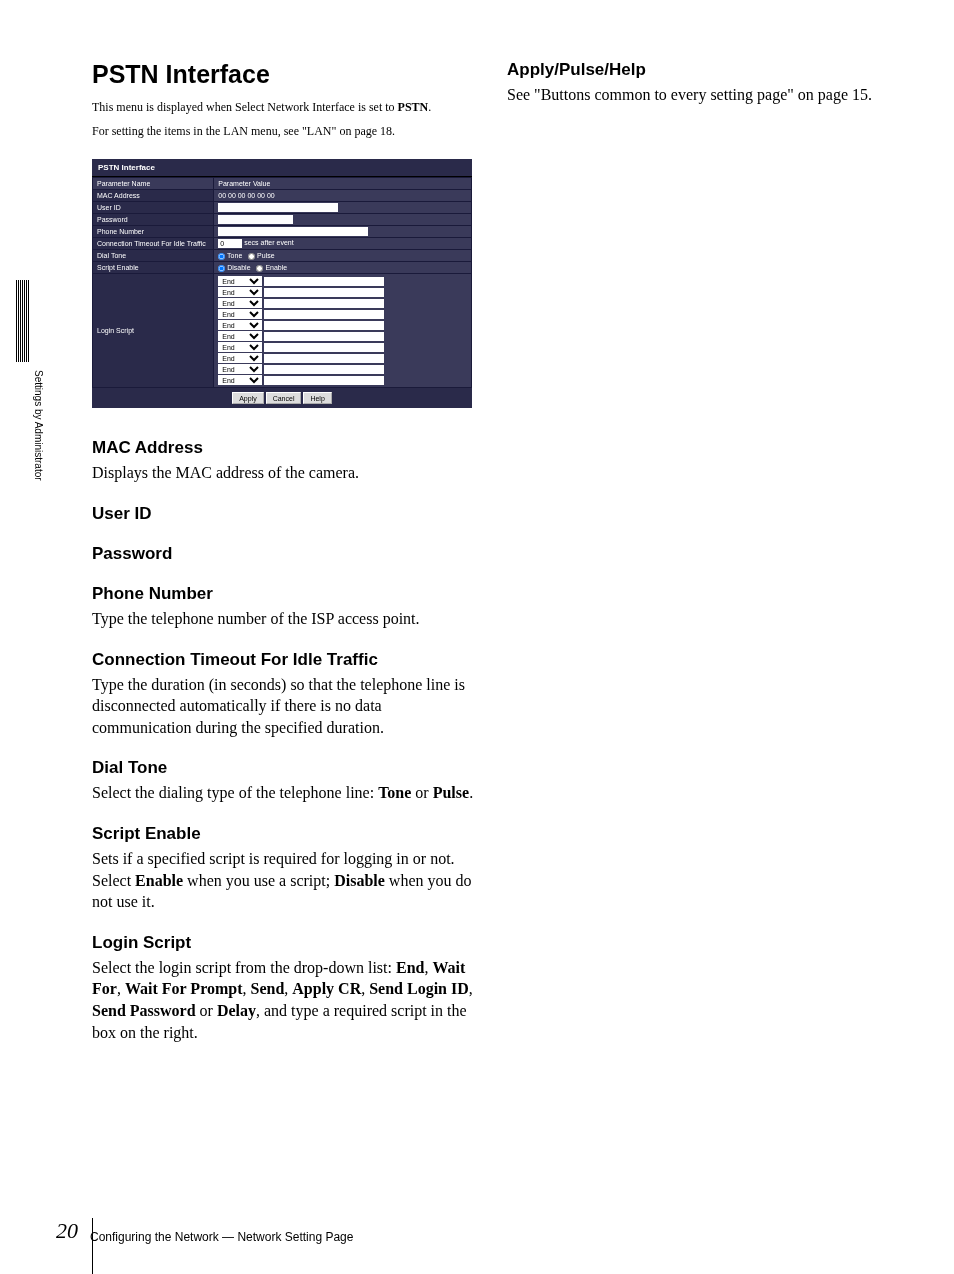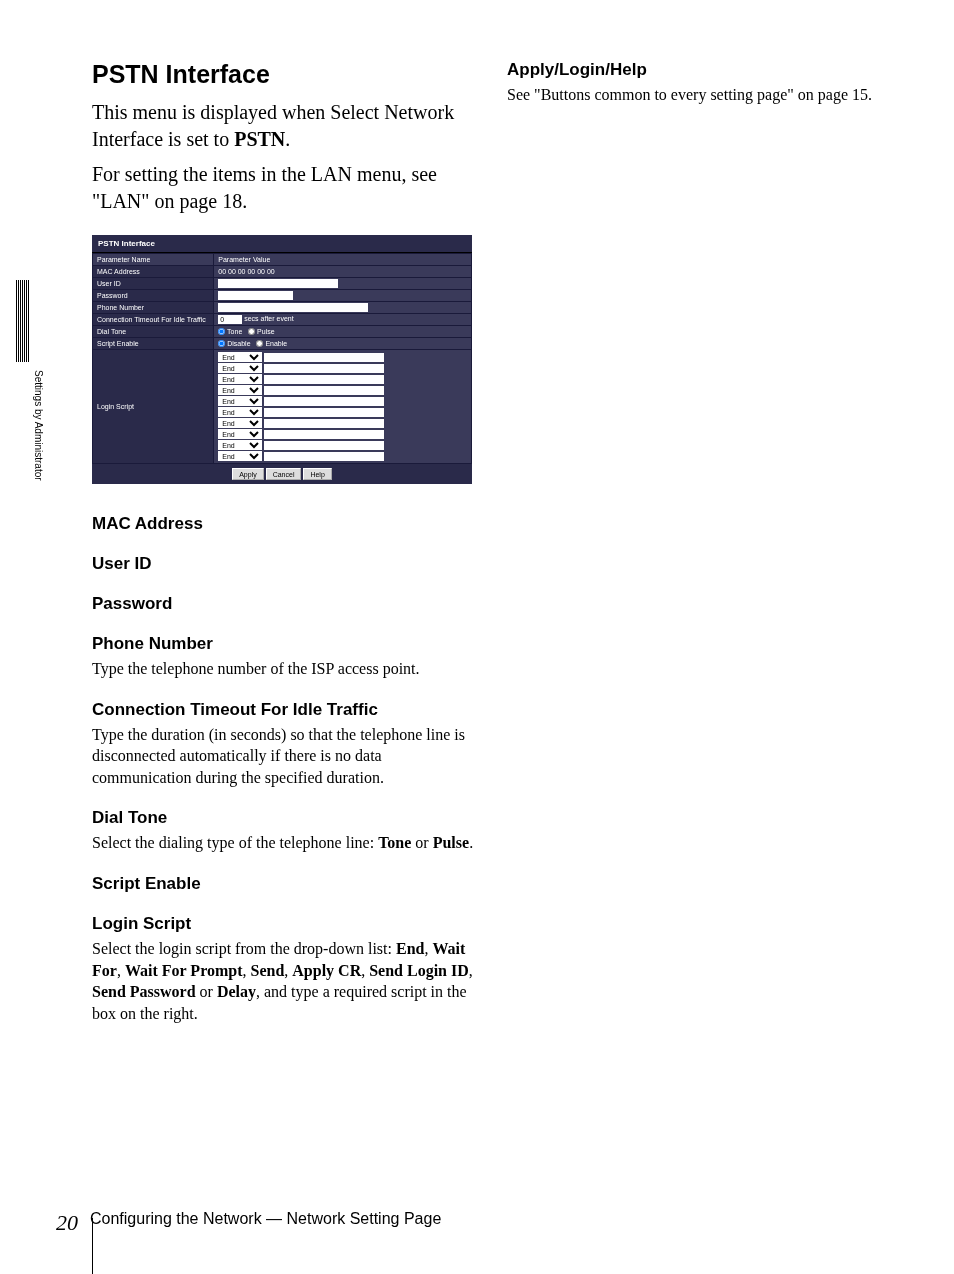--- a/index.html
+++ b/index.html
@@ -67,21 +67,21 @@
     flex: 1;
     min-width: 0;
   }
   h1.main-title {
     font-family: Arial, Helvetica, sans-serif;
     font-weight: bold;
     font-size: 25px;
     margin-bottom: 10px;
   }
   .intro {
-    font-size: 20px;
+    font-size: 12px;
     line-height: 1.35;
     margin-bottom: 8px;
   }
   .intro b { font-weight: bold; }
   .screenshot {
     width: 380px;
     background: #2a2a4a;
     color: #fff;
     font-family: Arial, Helvetica, sans-serif;
     font-size: 7px;
@@ -170,33 +170,33 @@
     margin-top: 20px;
     margin-bottom: 4px;
   }
   .body-text {
     font-size: 16px;
     line-height: 1.35;
   }
   .footer {
     position: absolute;
     left: 56px;
-    bottom: 38px;
-    display: flex;
-    align-items: flex-start;
+    bottom: 30px;
+    display: flex;
+    align-items: flex-end;
     gap: 12px;
   }
   .page-num {
     font-family: "Times New Roman", serif;
     font-style: italic;
     font-size: 22px;
   }
   .footer-text {
     font-family: Arial, Helvetica, sans-serif;
-    font-size: 16px;
+    font-size: 12px;
   }
 </style>
 </head>
 <body>
 
 <div class="side-tab">
   <div class="bars">
     <div class="bar b1"></div>
       <div class="bar b2"></div>
       <div class="bar b3"></div>
@@ -315,46 +315,50 @@
         </tbody>
           </table>
         <div class="ss-buttons">
           <button class="ss-btn">Apply</button>
           <button class="ss-btn">Cancel</button>
           <button class="ss-btn">Help</button>
         </div>
       </div>
 
       <h2 class="section">MAC Address</h2>
+      <p class="body-text">Displays the MAC address of the camera.</p>
 
       <h2 class="section">User ID</h2>
 
       <h2 class="section">Password</h2>
 
       <h2 class="section">Phone Number</h2>
       <p class="body-text">Type the telephone number of the ISP access point.</p>
 
       <h2 class="section">Connection Timeout For Idle Traffic</h2>
       <p class="body-text">Type the duration (in seconds) so that the telephone line is disconnected automatically if there is no data communication during the specified duration.</p>
 
       <h2 class="section">Dial Tone</h2>
       <p class="body-text">
         <span>Select the dialing type of the telephone line: </span><b>Tone</b><span> or </span><b>Pulse</b><span>.</span>
       </p>
 
       <h2 class="section">Script Enable</h2>
+      <p class="body-text">
+        <span>Sets if a specified script is required for logging in or not. Select </span><b>Enable</b><span> when you use a script; </span><b>Disable</b><span> when you do not use it.</span>
+      </p>
 
       <h2 class="section">Login Script</h2>
       <p class="body-text">
         <span>Select the login script from the drop-down list: </span><b>End</b><span>, </span><b>Wait For</b><span>, </span><b>Wait For Prompt</b><span>, </span><b>Send</b><span>, </span><b>Apply CR</b><span>, </span><b>Send Login ID</b><span>, </span><b>Send Password</b><span> or </span><b>Delay</b><span>, and type a required script in the box on the right.</span>
       </p>
     </div>
 
     <div class="col">
-      <h2 class="section" style="margin-top:0">Apply/Login/Help</h2>
+      <h2 class="section" style="margin-top:0">Apply/Pulse/Help</h2>
       <p class="body-text">See "Buttons common to every setting page" on page 15.</p>
     </div>
   </div>
 </div>
 
 <div class="footer">
   <span class="page-num">20</span>
   <span class="footer-text">Configuring the Network — Network Setting Page</span>
 </div>
 <div class="vline"></div>

